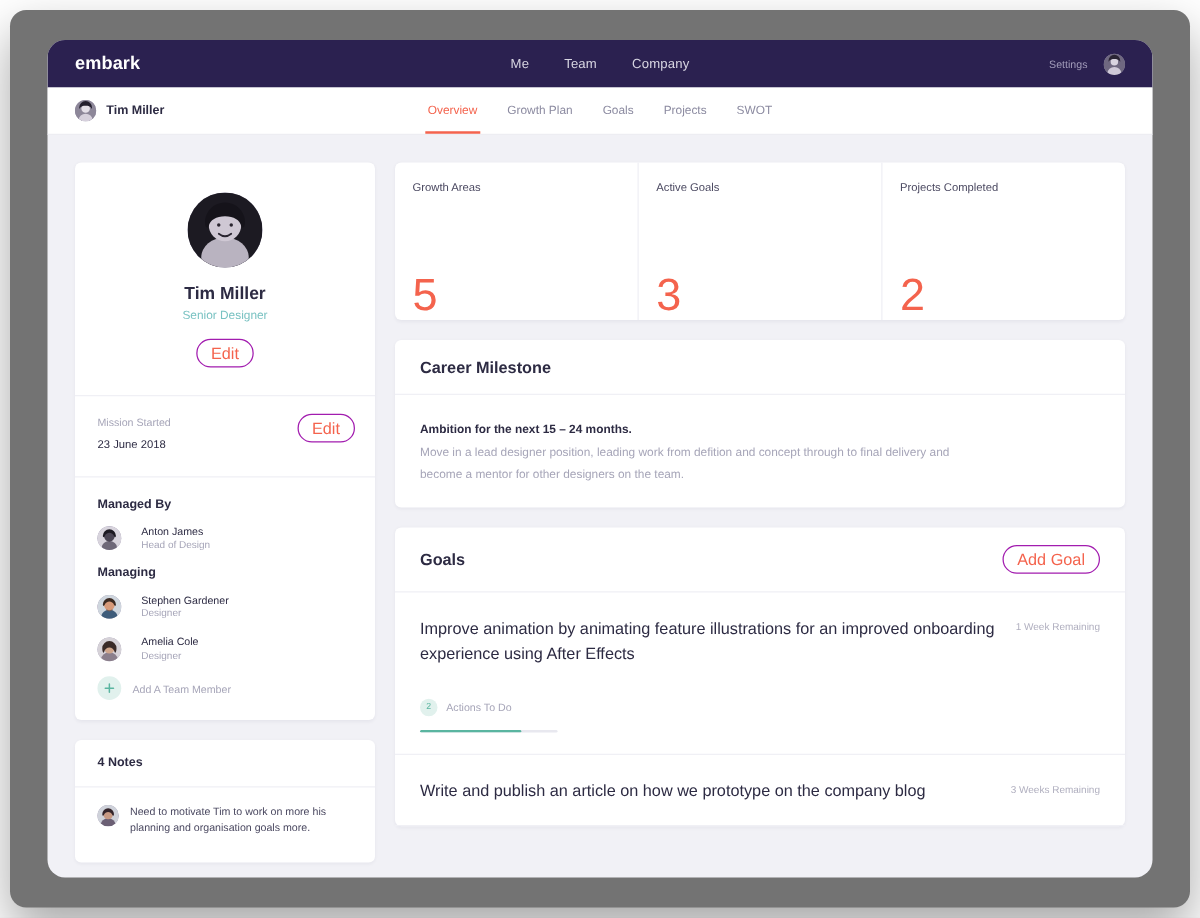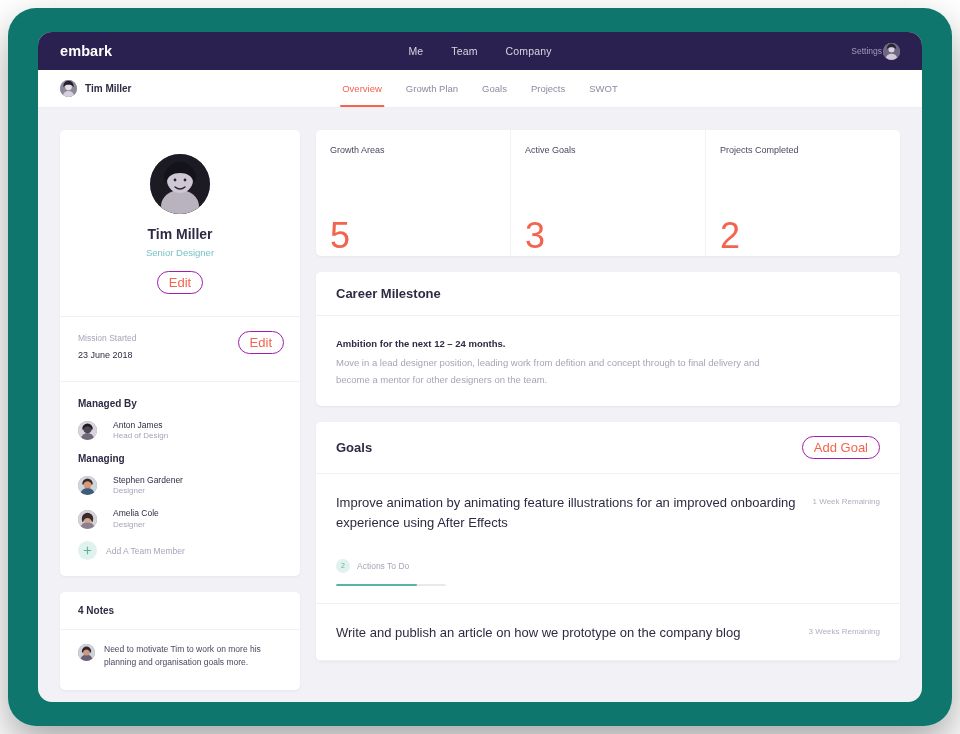--- a/index.html
+++ b/index.html
@@ -11,22 +11,22 @@
     background: #ffffff;
     font-family: "Liberation Sans", sans-serif;
     -webkit-font-smoothing: antialiased;
   }
 
   
   #device-frame {
     position: absolute;
     left: 8px; top: 8px;
     width: 944px; height: 718px;
-    background: #0f766e;
-    border-radius: 28px;
+    background: #737373;
+    border-radius: 13px;
     box-shadow: 0 18px 40px rgba(0,0,0,0.35);
   }
 
   #screen {
     position: absolute;
     left: 30px; top: 24px;
     width: 884px; height: 670px;
     background: #f1f1f6;
     border-radius: 14px;
     overflow: hidden;
@@ -57,21 +57,21 @@
   .topnav-link {
     color: #d8d6e2;
     font-size: 10.5px;
     letter-spacing: 0.15px;
     cursor: pointer;
   }
   #topbar-right {
     margin-left: auto;
     display: flex;
     align-items: center;
-    gap: 1px;
+    gap: 13px;
   }
   #settings-link {
     color: #a29cba;
     font-size: 8.5px;
     cursor: pointer;
   }
   .avatar {
     border-radius: 50%;
     background: #9b94ad;
     overflow: hidden;
@@ -572,21 +572,21 @@
             <div class="stat-label">Projects Completed</div>
             <div class="stat-value">2</div>
           </div>
         </div>
 
         <div class="card" id="milestone-card">
           <div class="section-header">
             <div class="section-title">Career Milestone</div>
           </div>
           <div id="milestone-body">
-            <div id="milestone-bold">Ambition for the next 12 – 24 months.</div>
+            <div id="milestone-bold">Ambition for the next 15 – 24 months.</div>
             <div id="milestone-text">Move in a lead designer position, leading work from defition and concept through to final delivery and become a mentor for other designers on the team.</div>
           </div>
         </div>
 
         <div class="card" id="goals-card">
           <div class="section-header">
             <div class="section-title">Goals</div>
             <div class="pill-btn">Add Goal</div>
           </div>
 

